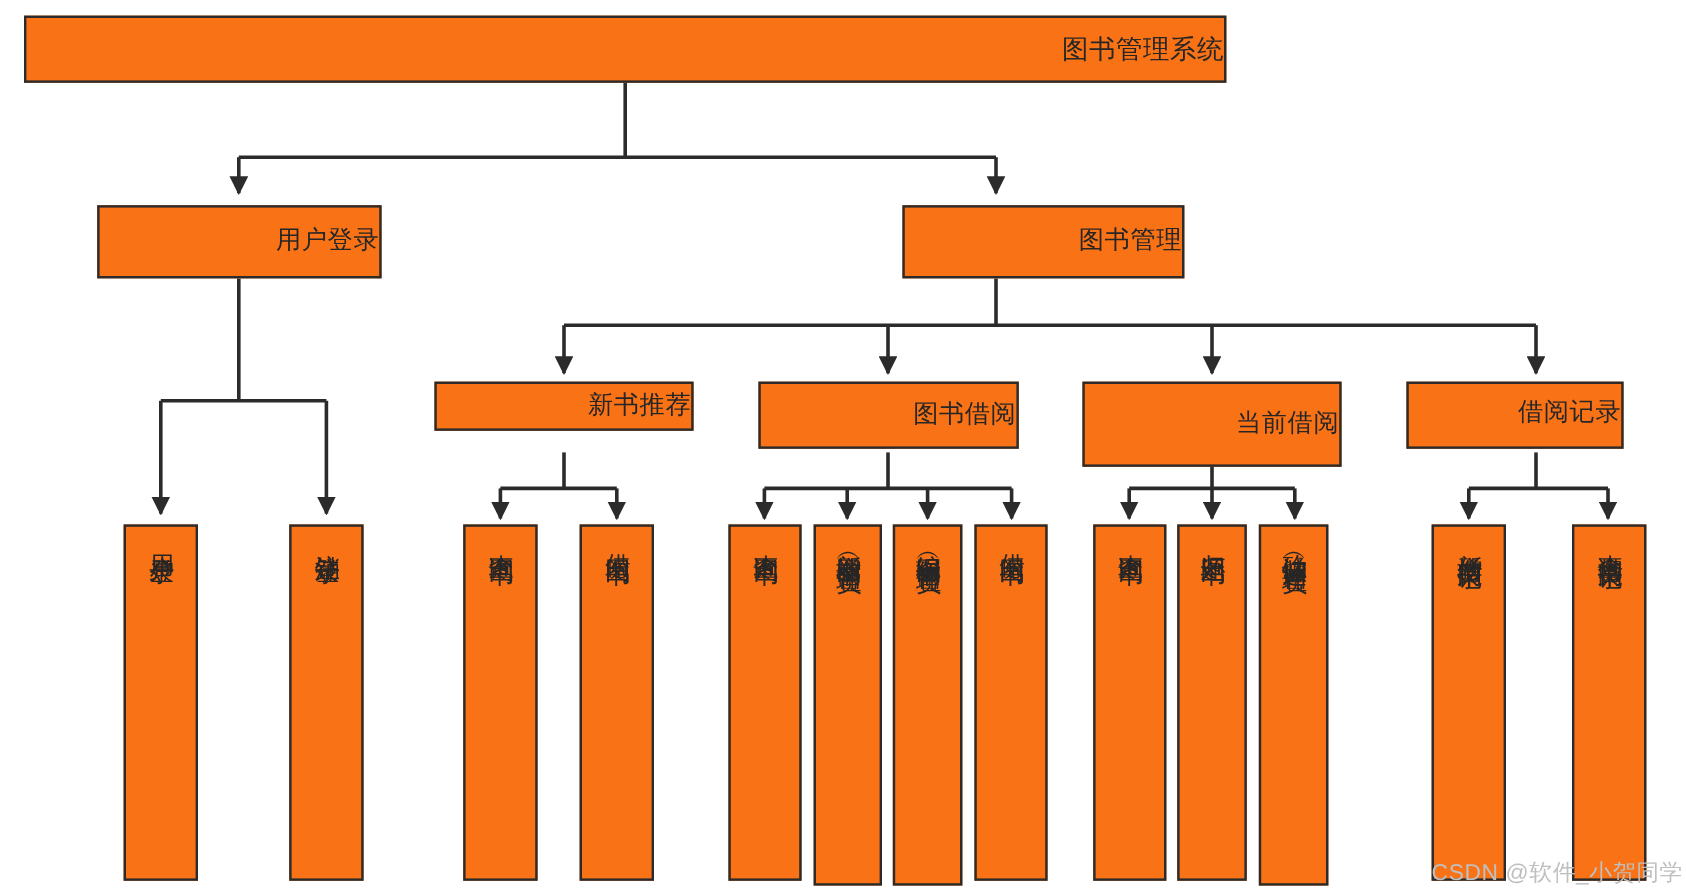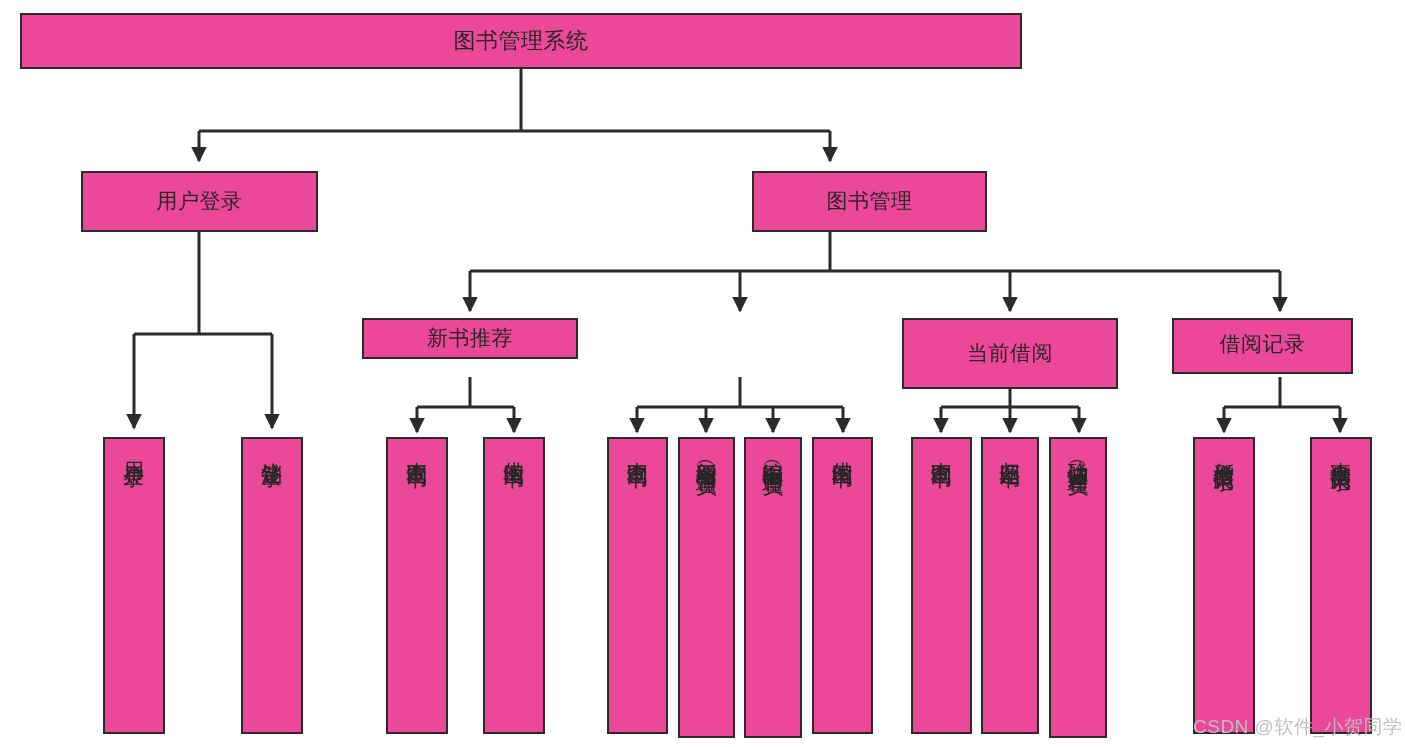--- a/index.html
+++ b/index.html
@@ -21,25 +21,25 @@
     position: absolute;
     left: 0;
     top: 0;
     width: 1405px;
     height: 747px;
     pointer-events: none;
   }
   .node {
     position: absolute;
     box-sizing: border-box;
-    background: #ec4899;
+    background: #f97316;
     border: 2px solid #2b2b2b;
     display: flex;
     align-items: center;
-    justify-content: center;
+    justify-content: flex-end;
     color: #262626;
     z-index: 2;
   }
   .node .label {
     display: block;
     text-align: center;
     line-height: 1.18;
     letter-spacing: 0.5px;
     white-space: nowrap;
   }
@@ -134,20 +134,23 @@
   <div class="node h-node" style="left:81px; top:171px; width:237px; height:61px;">
     <span class="label">用户登录</span>
   </div>
   <div class="node h-node" style="left:752px; top:171px; width:235px; height:61px;">
     <span class="label">图书管理</span>
   </div>
 
   <div class="node h-node" style="left:362px; top:318px; width:216px; height:41px;">
     <span class="label">新书推荐</span>
   </div>
+  <div class="node h-node" style="left:632px; top:318px; width:217px; height:56px;">
+    <span class="label">图书借阅</span>
+  </div>
   <div class="node h-node" style="left:902px; top:318px; width:216px; height:71px;">
     <span class="label">当前借阅</span>
   </div>
   <div class="node h-node" style="left:1172px; top:318px; width:181px; height:56px;font-family:Liberation Mono, monospace;">
     <span class="label">借阅记录</span>
   </div>
 
   <div class="node v-node" style="left:103px; top:437px; width:62px; height:297px;">
     <span class="label">用户登录</span>
   </div>

